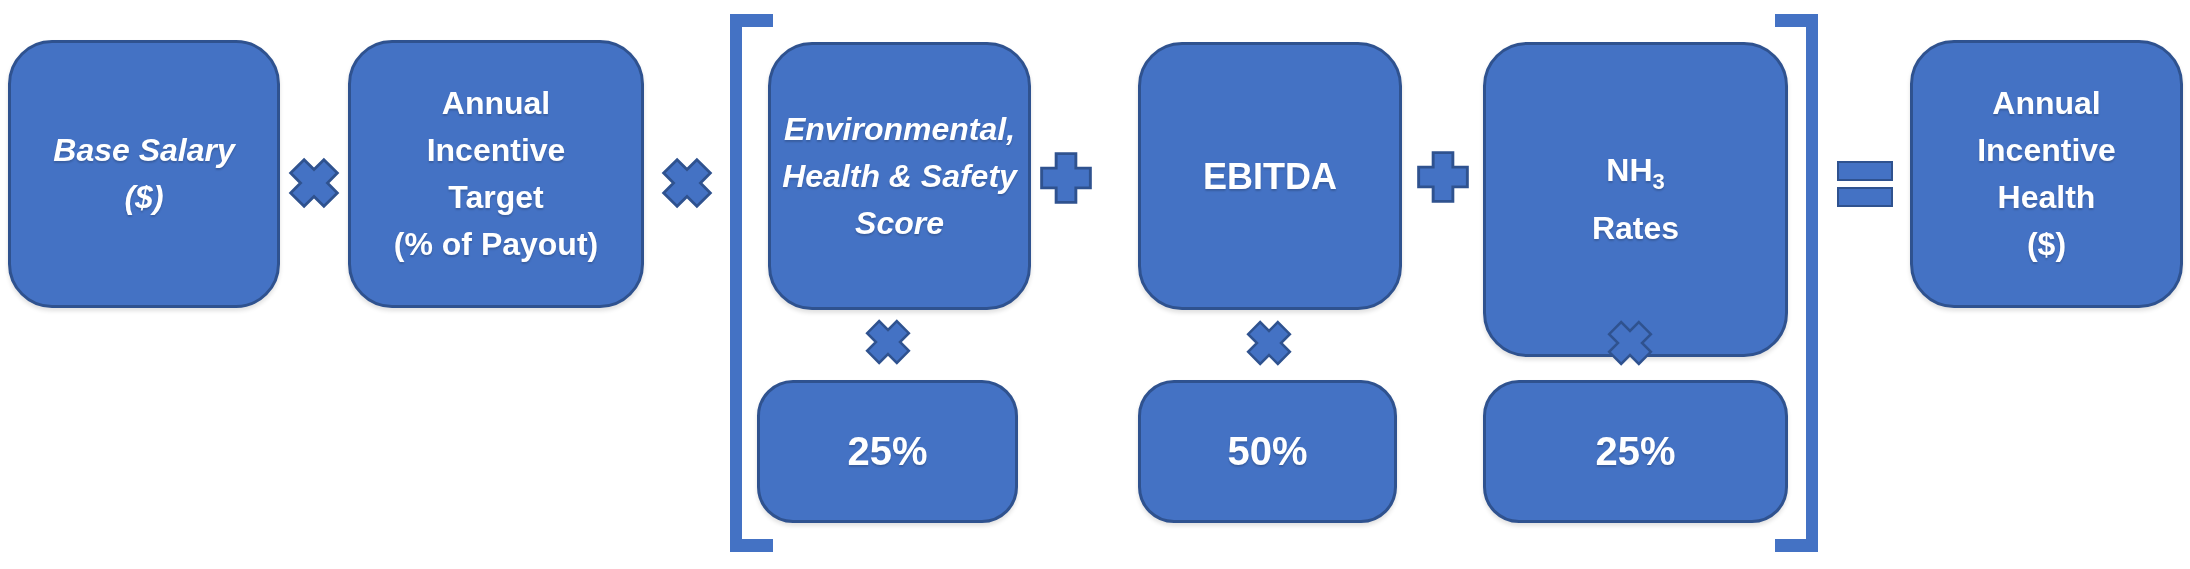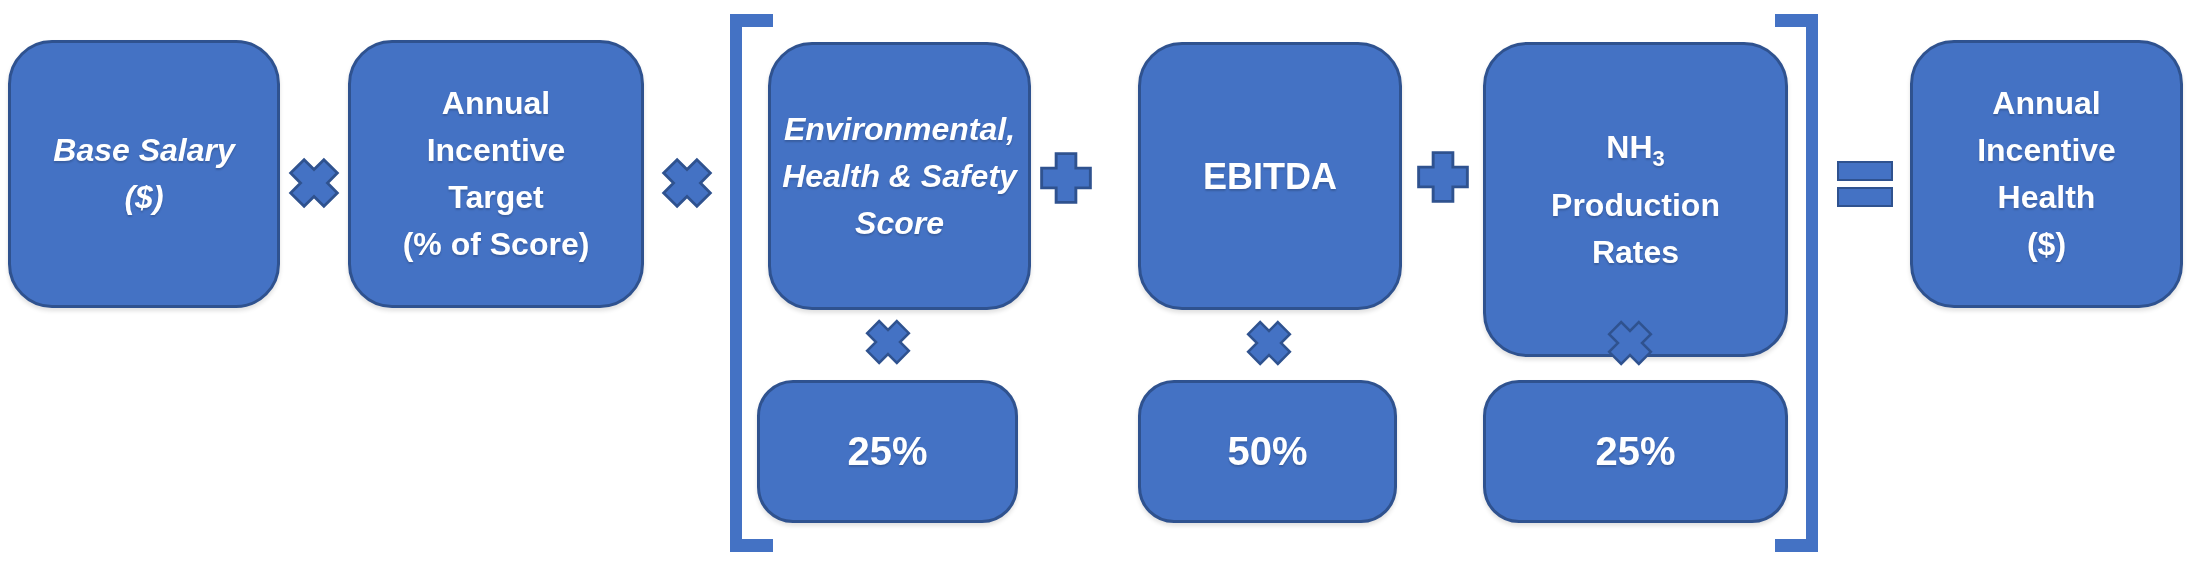--- a/index.html
+++ b/index.html
@@ -61,21 +61,21 @@
   </div>
 
   <svg class="op" style="left:286px;top:155px;" width="56" height="56" viewBox="0 0 100 100">
     <path class="shape" d="M33 8 H67 V33 H92 V67 H67 V92 H33 V67 H8 V33 H33 Z" transform="rotate(45 50 50)"></path>
   </svg>
 
   <div class="box" style="left:348px;top:40px;width:296px;height:268px;">
     <div class="ln">Annual</div>
     <div class="ln">Incentive</div>
     <div class="ln">Target</div>
-    <div class="ln">(% of Score)</div>
+    <div class="ln">(% of Payout)</div>
   </div>
 
   <svg class="op" style="left:659px;top:155px;" width="56" height="56" viewBox="0 0 100 100">
     <path class="shape" d="M33 8 H67 V33 H92 V67 H67 V92 H33 V67 H8 V33 H33 Z" transform="rotate(45 50 50)"></path>
   </svg>
 
   <div class="bracket-part" style="left:730px;top:14px;width:12px;height:538px;"></div>
   <div class="bracket-part" style="left:730px;top:14px;width:43px;height:13px;"></div>
   <div class="bracket-part" style="left:730px;top:539px;width:43px;height:13px;"></div>
 
@@ -92,21 +92,20 @@
   <div class="box" style="left:1138px;top:42px;width:264px;height:268px;">
     <div class="ln" style="font-size:36px;">EBITDA</div>
   </div>
 
   <svg class="op" style="left:1414px;top:148px;" width="58" height="58" viewBox="0 0 100 100">
     <path class="shape" d="M33 8 H67 V33 H92 V67 H67 V92 H33 V67 H8 V33 H33 Z"></path>
   </svg>
 
   <div class="box" style="left:1483px;top:42px;width:305px;height:315px;">
     <div class="ln"><span>NH</span><sub>3</sub></div>
-    <div class="ln">Production</div>
     <div class="ln">Rates</div>
   </div>
 
   <div class="bracket-part" style="left:1806px;top:14px;width:12px;height:538px;"></div>
   <div class="bracket-part" style="left:1775px;top:14px;width:43px;height:13px;"></div>
   <div class="bracket-part" style="left:1775px;top:539px;width:43px;height:13px;"></div>
 
   <div class="equals" style="left:1837px;top:161px;">
     <div class="bar"></div>
     <div class="bar"></div>

